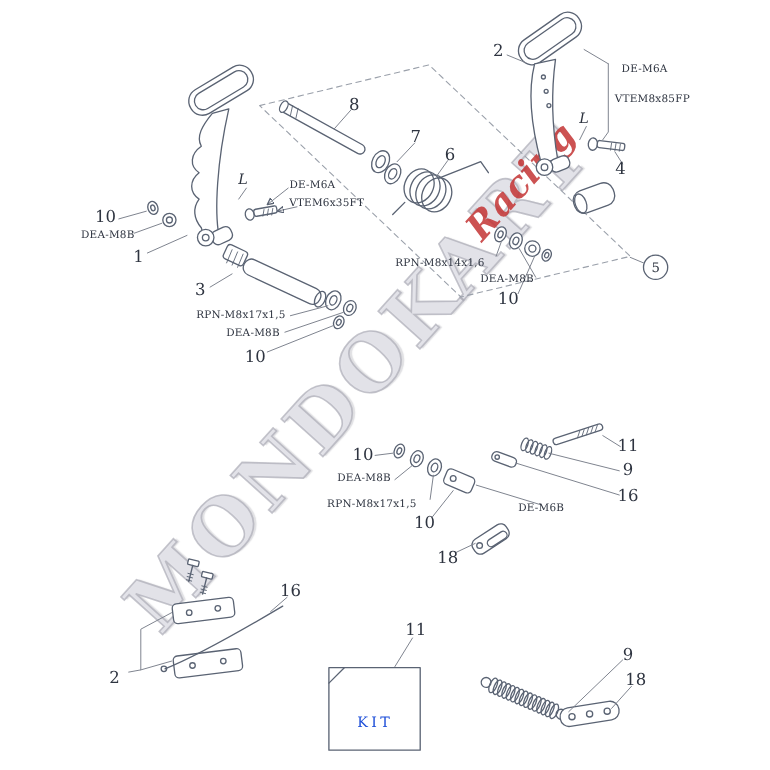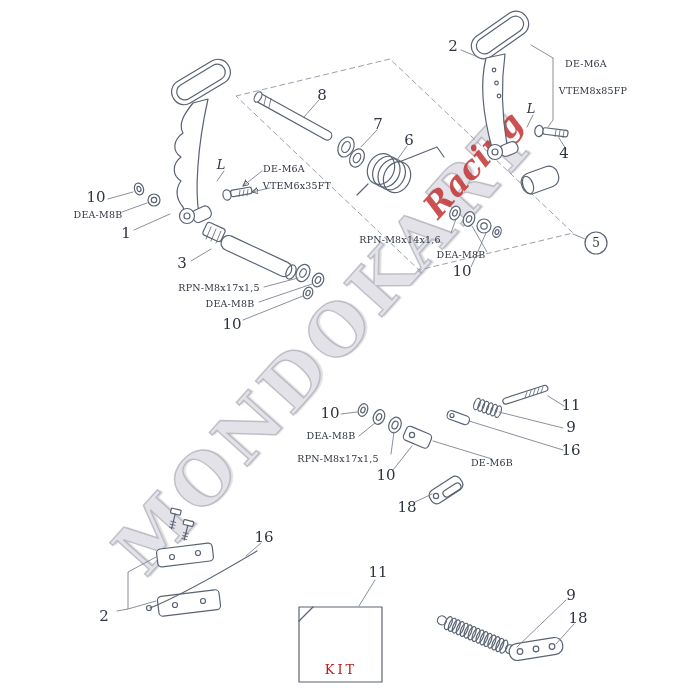--- a/index.html
+++ b/index.html
@@ -38,21 +38,21 @@
   svg.art .thread { stroke-width:0.8; }
   
   .num, .code, .kit-label {
     position:absolute; transform:translate(-50%,-50%); z-index:3;
     color:#2e3440; white-space:nowrap; pointer-events:none;
   }
   .num  { font:15px "DejaVu Serif", serif; }
   .num.small { font-size:12px; }
   .num.marker { font-style:italic; font-size:13px; }
   .code { font:9.5px "DejaVu Serif", serif; letter-spacing:0.2px; }
-  .kit-label { font:13px "DejaVu Serif", serif; letter-spacing:3px; color:#b91c1c;margin-top:12px; }
+  .kit-label { font:13px "DejaVu Serif", serif; letter-spacing:3px; color:#1d4ed8; }
 </style>
 </head>
 <body>
 
 <div class="stage">
 
   <div class="wm-brand">MONDOKART</div>
   <div class="wm-accent">Racing</div>
 
   <svg class="art" width="700" height="700" viewBox="0 0 700 700">

